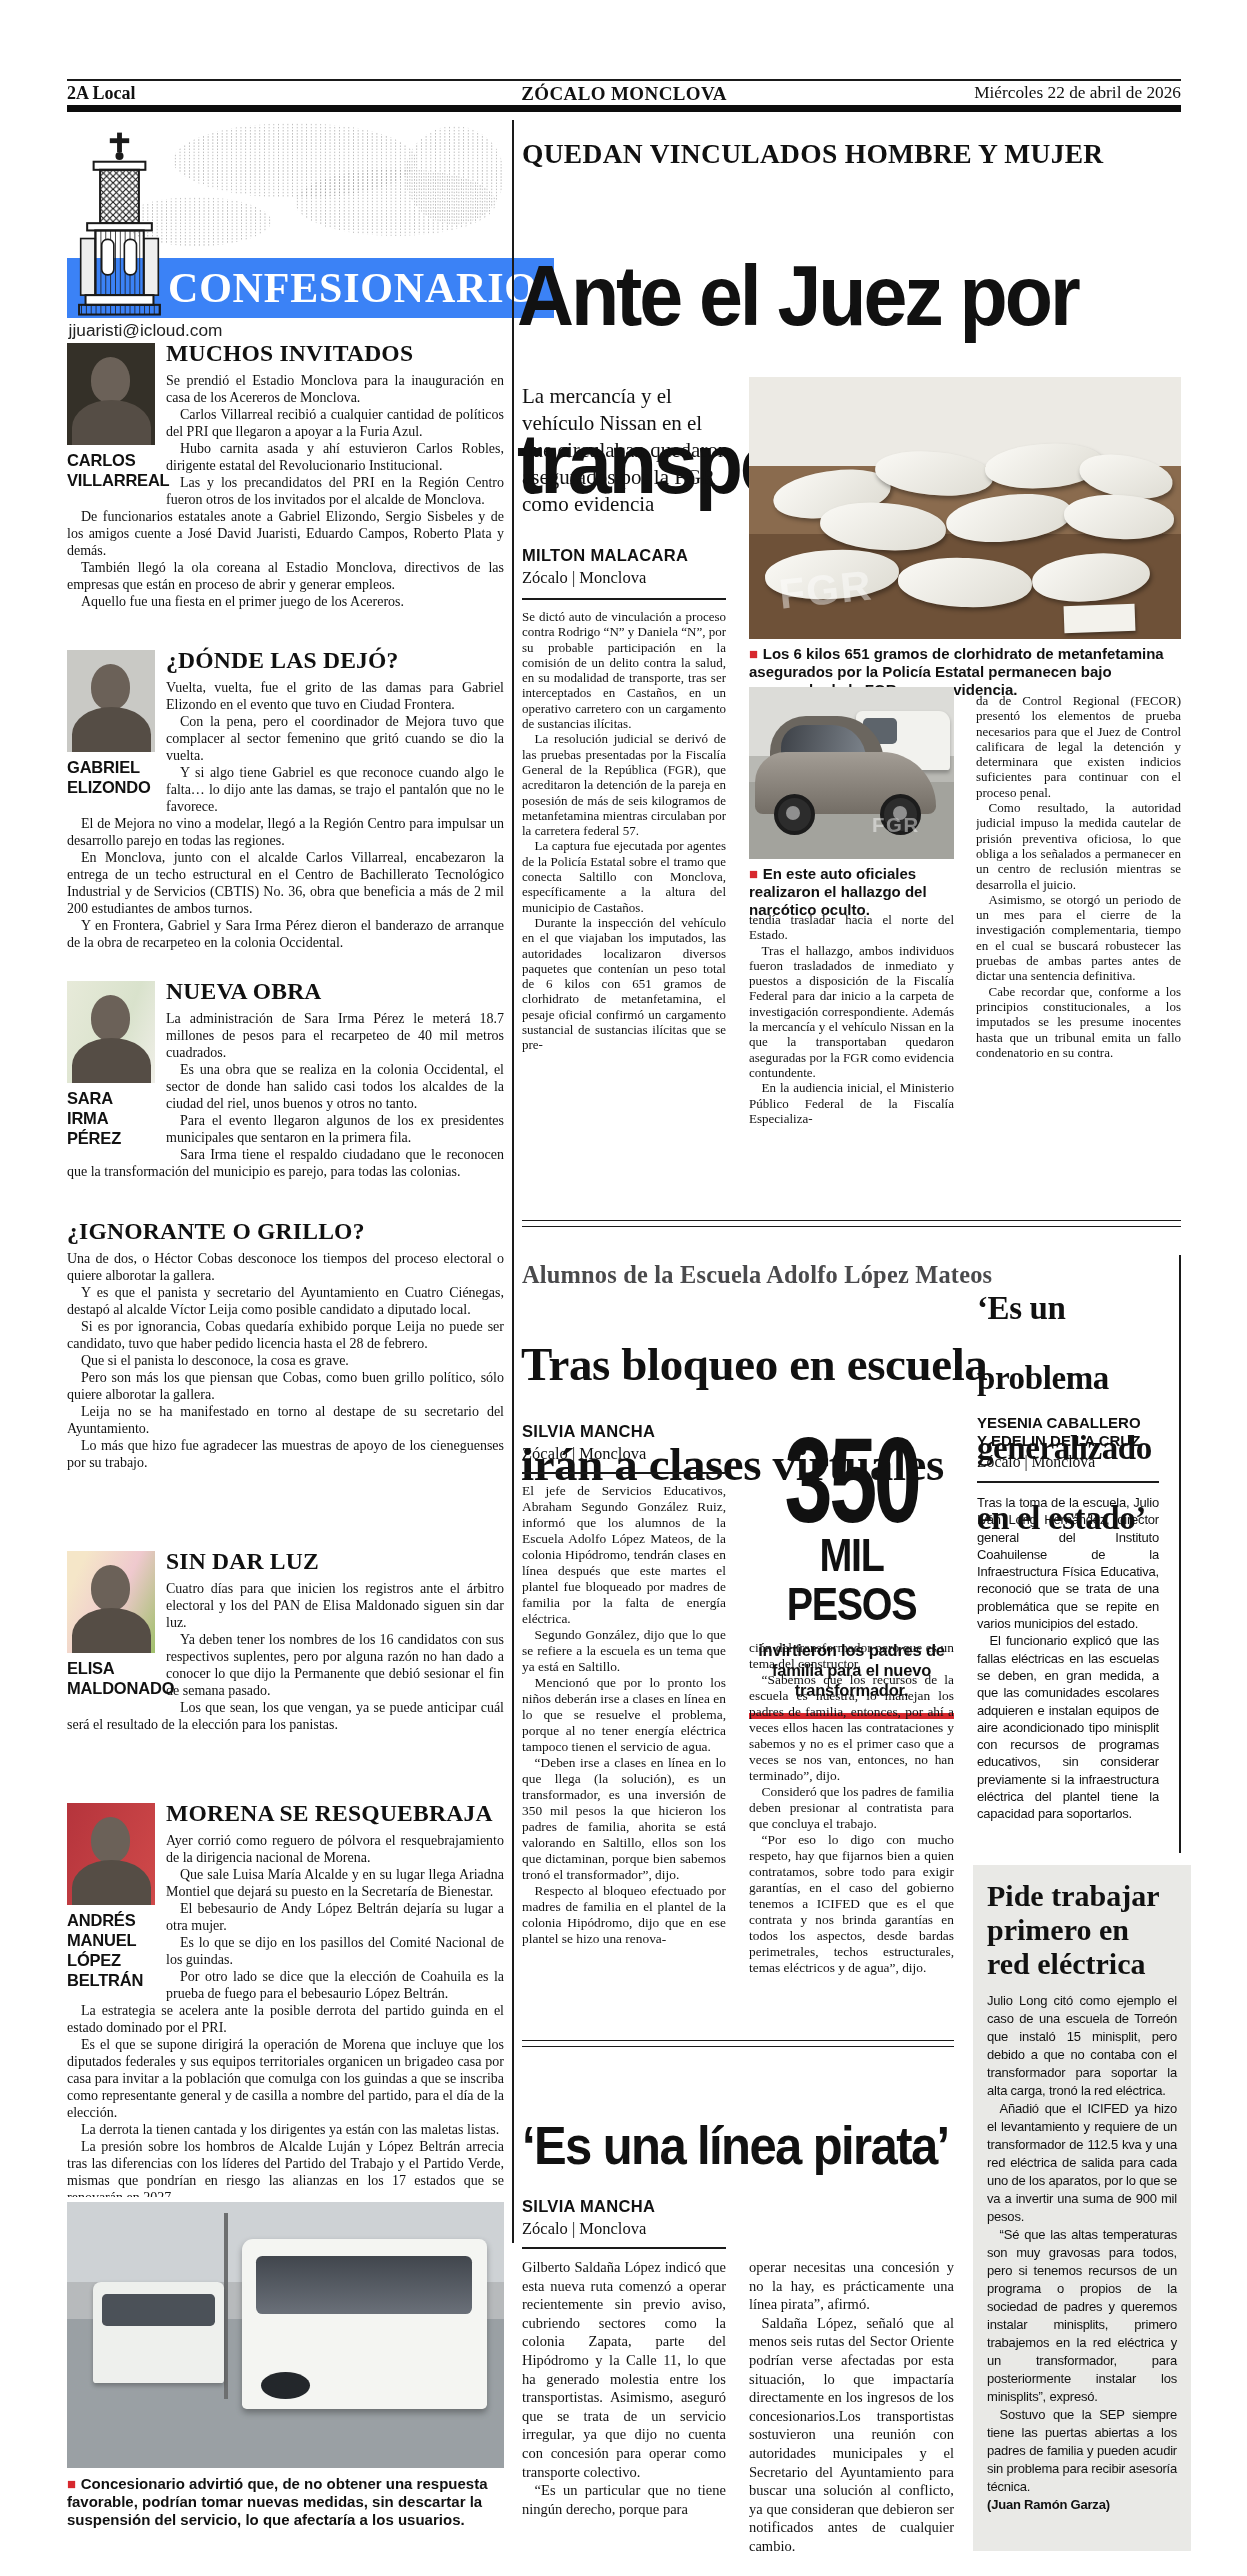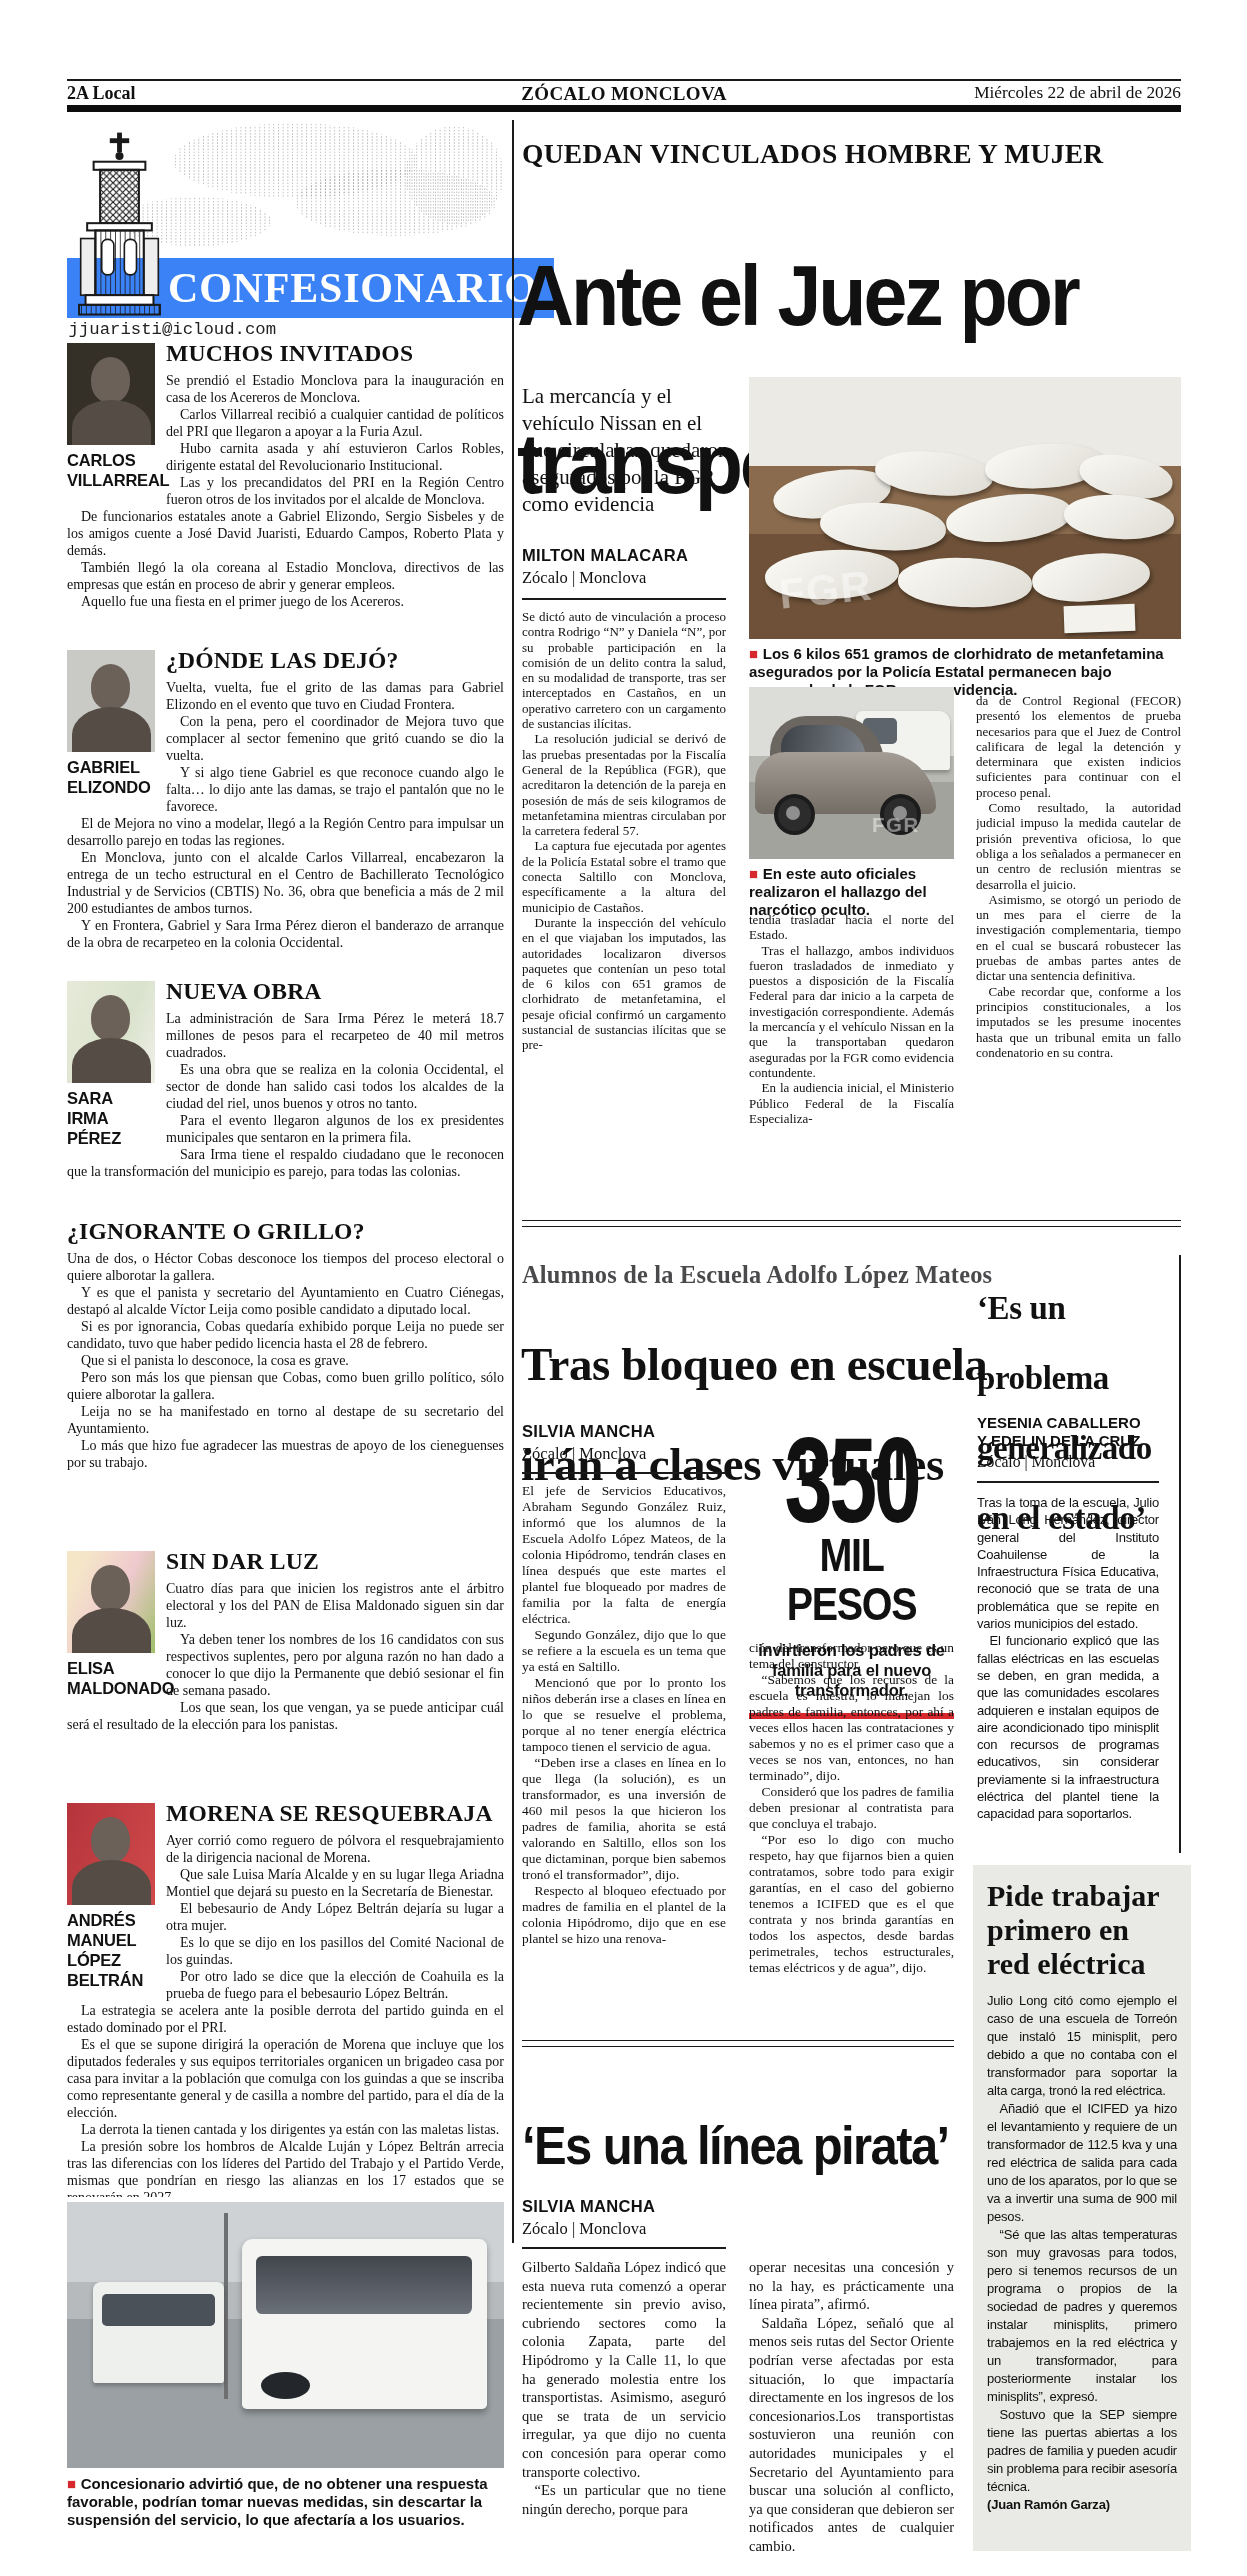--- a/index.html
+++ b/index.html
@@ -21,21 +21,21 @@
   .masthead{position:absolute;left:0;top:0;width:437px;height:224px;}
   .clouds{position:absolute;background-image:radial-gradient(#878787 0.9px, transparent 1.1px);
           background-size:4.7px 3.1px;border-radius:50%;opacity:.55;}
   .c1{left:106px;top:3.1px;width:244px;height:75px;}
   .c2{left:228px;top:49px;width:201px;height:67px;}
   .c3{left:55px;top:77px;width:149px;height:49px;}
   .c4{left:338px;top:6.3px;width:99px;height:98px;}
   .red-banner{position:absolute;left:0;top:138px;width:487px;height:60px;background:#3b82f6;}
   .red-banner span{position:absolute;left:101px;top:5.5px;color:#fff;font-weight:bold;font-size:42px;letter-spacing:0.8px;font-family:"Liberation Serif",serif;}
   .tower{position:absolute;left:6.3px;top:11px;width:93px;height:190px;}
-  .email{position:absolute;left:1.6px;top:200px;font-size:17.3px;font-family:Liberation Mono, monospace;color:#222;}
+  .email{position:absolute;left:1.6px;top:200px;font-size:17.3px;font-family:Liberation Sans, sans-serif;color:#222;}
 
   .csec{position:absolute;left:0;width:437px;overflow:hidden;}
   .csec h2{margin:0 0 4.7px 0;font-size:23.6px;font-weight:bold;letter-spacing:0.2px;}
   .portrait{float:left;width:88px;margin:3.1px 11px 3.1px 0;}
   .ph{width:88px;height:102px;position:relative;overflow:hidden;}
   .ph::before{content:"";position:absolute;left:24.4px;top:14px;width:39px;height:46px;border-radius:50% 50% 46% 46%;background:#6b6158;}
   .ph::after{content:"";position:absolute;left:4.7px;top:57px;width:79px;height:55px;border-radius:50% 50% 0 0;background:#554d45;}
   .p-carlos .ph{background:#343028;}
   .p-gabriel .ph{background:#c9c9c5;}
   .p-sara .ph{background:linear-gradient(110deg,#e7ead9,#d9e2cc 60%,#f0efe8);}
@@ -332,21 +332,21 @@
       <p>Tras bloqueo en escuela</p>
       <p>irán a clases virtuales</p>
     </div>
   <div class="byl-name" style="left:522px;top:1422px;">SILVIA MANCHA</div>
   <div class="byl-agency" style="left:522px;top:1444px;">Zócalo | Monclova</div>
   <div class="byl-rule" style="left:522px;top:1472px;width:204px;"></div>
   <div class="bodycol s-body" style="left:522px;top:1483px;width:204px;height:543px;">
       <p>El jefe de Servicios Educativos, Abraham Segundo González Ruiz, informó que los alumnos de la Escuela Adolfo López Mateos, de la colonia Hipódromo, tendrán clases en línea después que este martes el plantel fue bloqueado por madres de familia por la falta de energía eléctrica.</p>
       <p>Segundo González, dijo que lo que se refiere a la escuela es un tema que ya está en Saltillo.</p>
       <p>Mencionó que por lo pronto los niños deberán irse a clases en línea en lo que se resuelve el problema, porque al no tener energía eléctrica tampoco tienen el servicio de agua.</p>
-      <p>“Deben irse a clases en línea en lo que llega (la solución), es un transformador, es una inversión de 460 mil pesos la que hicieron los padres de familia, ahorita se está valorando en Saltillo, ellos son los que dictaminan, porque bien sabemos tronó el transformador”, dijo.</p>
+      <p>“Deben irse a clases en línea en lo que llega (la solución), es un transformador, es una inversión de 350 mil pesos la que hicieron los padres de familia, ahorita se está valorando en Saltillo, ellos son los que dictaminan, porque bien sabemos tronó el transformador”, dijo.</p>
       <p>Respecto al bloqueo efectuado por madres de familia en el plantel de la colonia Hipódromo, dijo que en ese plantel se hizo una renova-</p>
     </div>
 
   <div class="bignum">
     <div class="bn-value">350</div>
     <div class="bn-unit">MIL PESOS</div>
     <div class="bn-desc">invirtieron los padres de familia para el nuevo transformador.</div>
     <div class="bn-rule"></div>
   </div>
 

